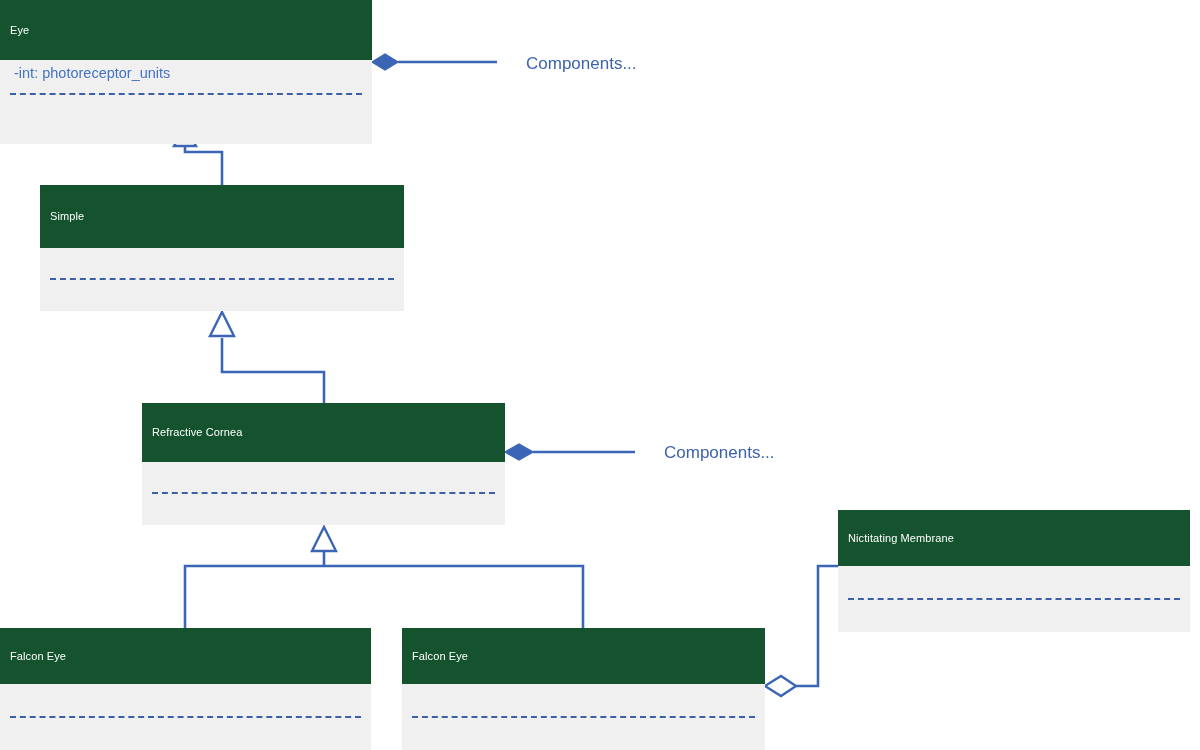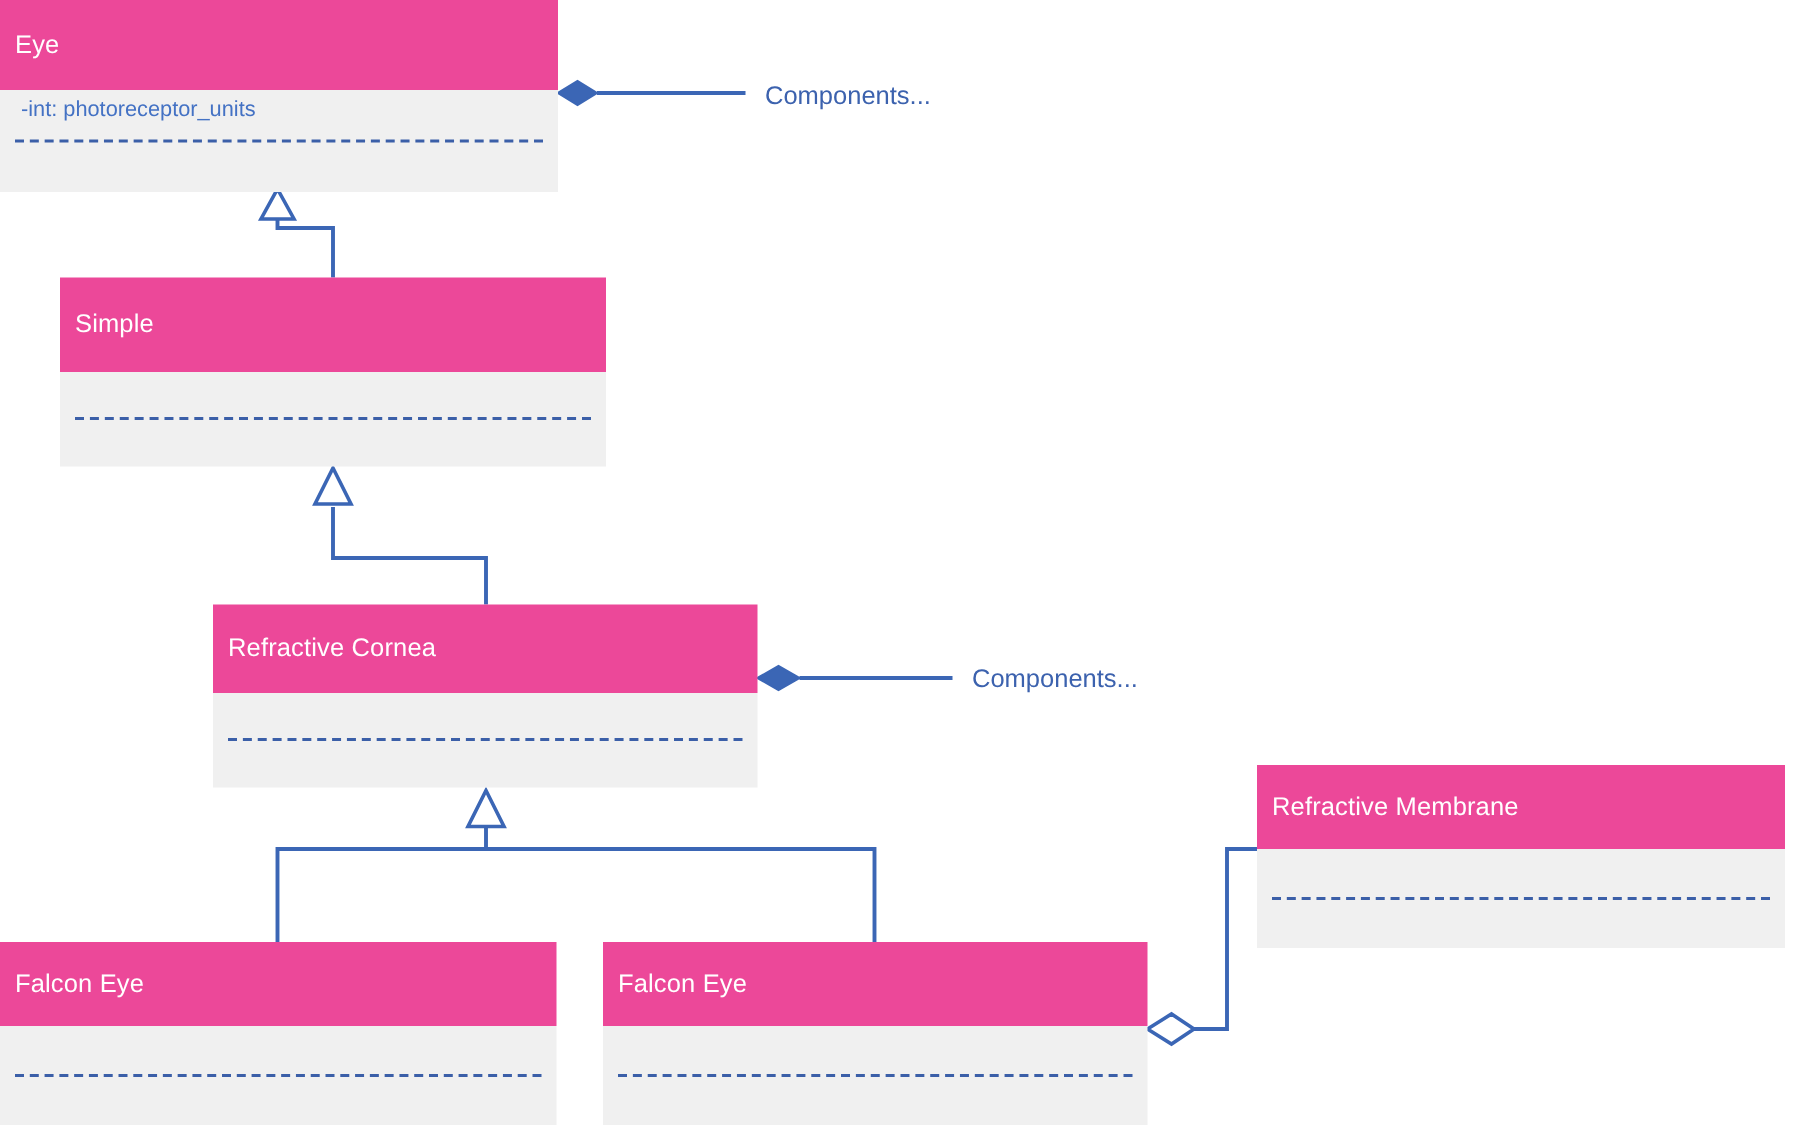--- a/index.html
+++ b/index.html
@@ -26,26 +26,26 @@
     height: 750px;
     overflow: visible;
     pointer-events: none;
   }
   .uml-class {
     position: absolute;
     box-sizing: border-box;
   }
   .uml-header {
     box-sizing: border-box;
-    background: #ec4899;
+    background: #14532d;
     color: #ffffff;
     display: flex;
     align-items: center;
     padding-left: 10px;
-    font-size: 17px;
+    font-size: 11px;
     font-weight: normal;
     letter-spacing: 0.1px;
     line-height: 1.1;
     white-space: nowrap;
     overflow: hidden;
   }
   .uml-body {
     box-sizing: border-box;
     background: #F0F0F0;
     position: relative;
@@ -76,20 +76,21 @@
     padding: 4px 0 3px 14px;
     line-height: 1.35;
     white-space: nowrap;
   }
   .edge-label {
     position: absolute;
     color: #3C62AE;
     font-size: 17px;
     white-space: nowrap;
     line-height: 1;
+    margin-left: 16px;
   }
 </style>
 </head>
 <body>
 
 <div id="canvas">
 
   <svg id="edges" viewBox="0 0 1200 750" width="1200" height="750" xmlns="http://www.w3.org/2000/svg">
 
     <g>
@@ -121,21 +122,21 @@
     <g>
       <path d="M 796 686 L 818 686 L 818 566 L 838 566" stroke="#3B66B5" stroke-width="2.6" fill="none"></path>
       <polygon points="765,686 781,676 796,686 781,696" fill="#FFFFFF" stroke="#3B66B5" stroke-width="2.4" stroke-linejoin="miter"></polygon>
     </g>
   </svg>
 
   <div class="uml-class" style="left:0px; top:0px; width:372px;">
     <div class="uml-header" style="height:60px;">
       <span>Eye</span>
     </div>
-    <div class="uml-body" style="height:68px;">
+    <div class="uml-body" style="height:84px;">
       <div class="uml-attrs">
         <span class="uml-attr-row">-int: photoreceptor_units</span>
       </div>
       <div class="uml-sep" style="top:33px;"></div>
       <div class="uml-ops"></div>
     </div>
   </div>
 
   <div class="uml-class" style="left:142px; top:403px; width:363px;">
     <div class="uml-header" style="height:59px;">
@@ -154,21 +155,21 @@
     </div>
     <div class="uml-body" style="height:63px;">
       <div class="uml-attrs"></div>
       <div class="uml-sep" style="top:30px;"></div>
       <div class="uml-ops"></div>
     </div>
   </div>
 
   <div class="uml-class" style="left:838px; top:510px; width:352px;">
     <div class="uml-header" style="height:56px;">
-      <span>Refractive Membrane</span>
+      <span>Nictitating Membrane</span>
     </div>
     <div class="uml-body" style="height:66px;">
       <div class="uml-attrs"></div>
       <div class="uml-sep" style="top:32px;"></div>
       <div class="uml-ops"></div>
     </div>
   </div>
 
   <div class="uml-class" style="left:0px; top:628px; width:371px;">
     <div class="uml-header" style="height:56px;">

